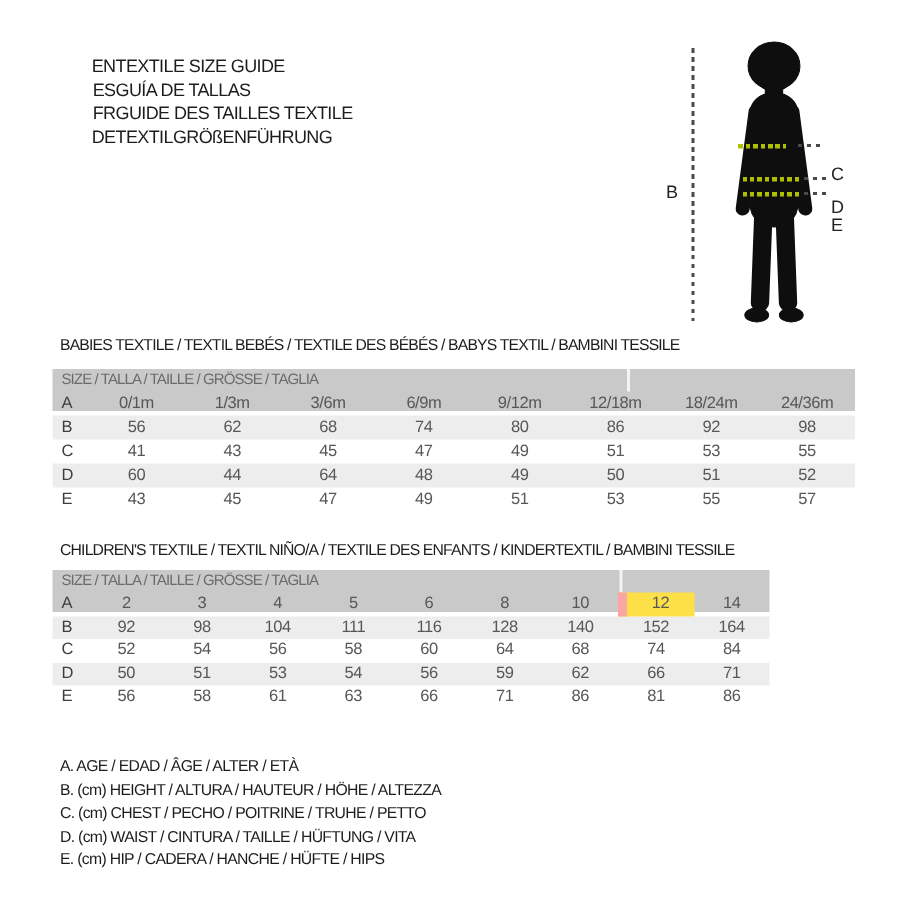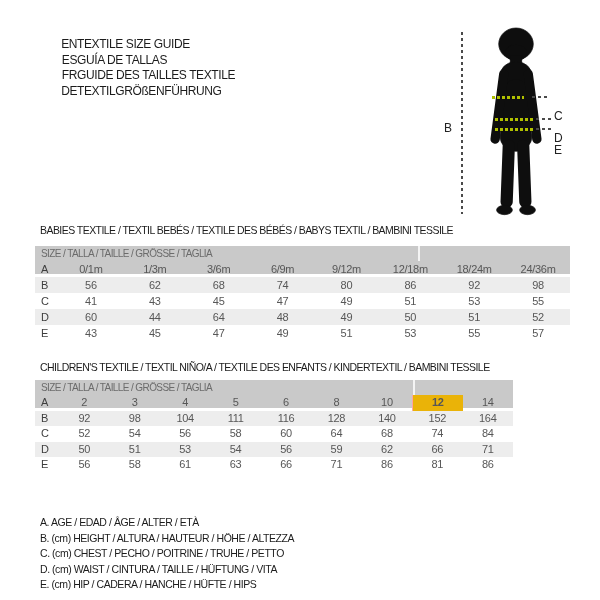--- a/index.html
+++ b/index.html
@@ -59,23 +59,23 @@
   #children-header .header-split{left:378px;}
   .tbl{position:absolute;left:35px;}
   #babies-tbl{top:261px;width:535px;}
   #children-tbl{top:395px;width:478px;}
   .trow{display:grid;font-size:11px;}
   .cols8{grid-template-columns:24px repeat(8,1fr);height:16px;line-height:16px;}
   .cols9{grid-template-columns:24px repeat(9,1fr);height:15.5px;line-height:15.5px;}
   .trow.striped{background:var(--stripe);}
   .cell{text-align:center;color:var(--value-text);letter-spacing:-0.3px;}
   .cell.letter{text-align:left;padding-left:6px;color:var(--letter-text);}
-  .cell.boxed{border-left:1px solid #fca5a5;background:#eab308;font-weight:bold;}
-  
-  .legend{position:absolute;left:40px;top:515px;}
+  .cell.boxed{border-left:6px solid #fca5a5;background:#fde047;}
+  
+  .legend{position:absolute;left:40px;top:504px;}
   .legend-line{height:15.5px;line-height:15.5px;font-size:10.5px;letter-spacing:-0.45px;white-space:nowrap;}
 </style>
 </head>
 <body>
 
 <div>
 
   <div class="languages">
       <div class="language-row">
         <span class="lang-code">EN</span>

